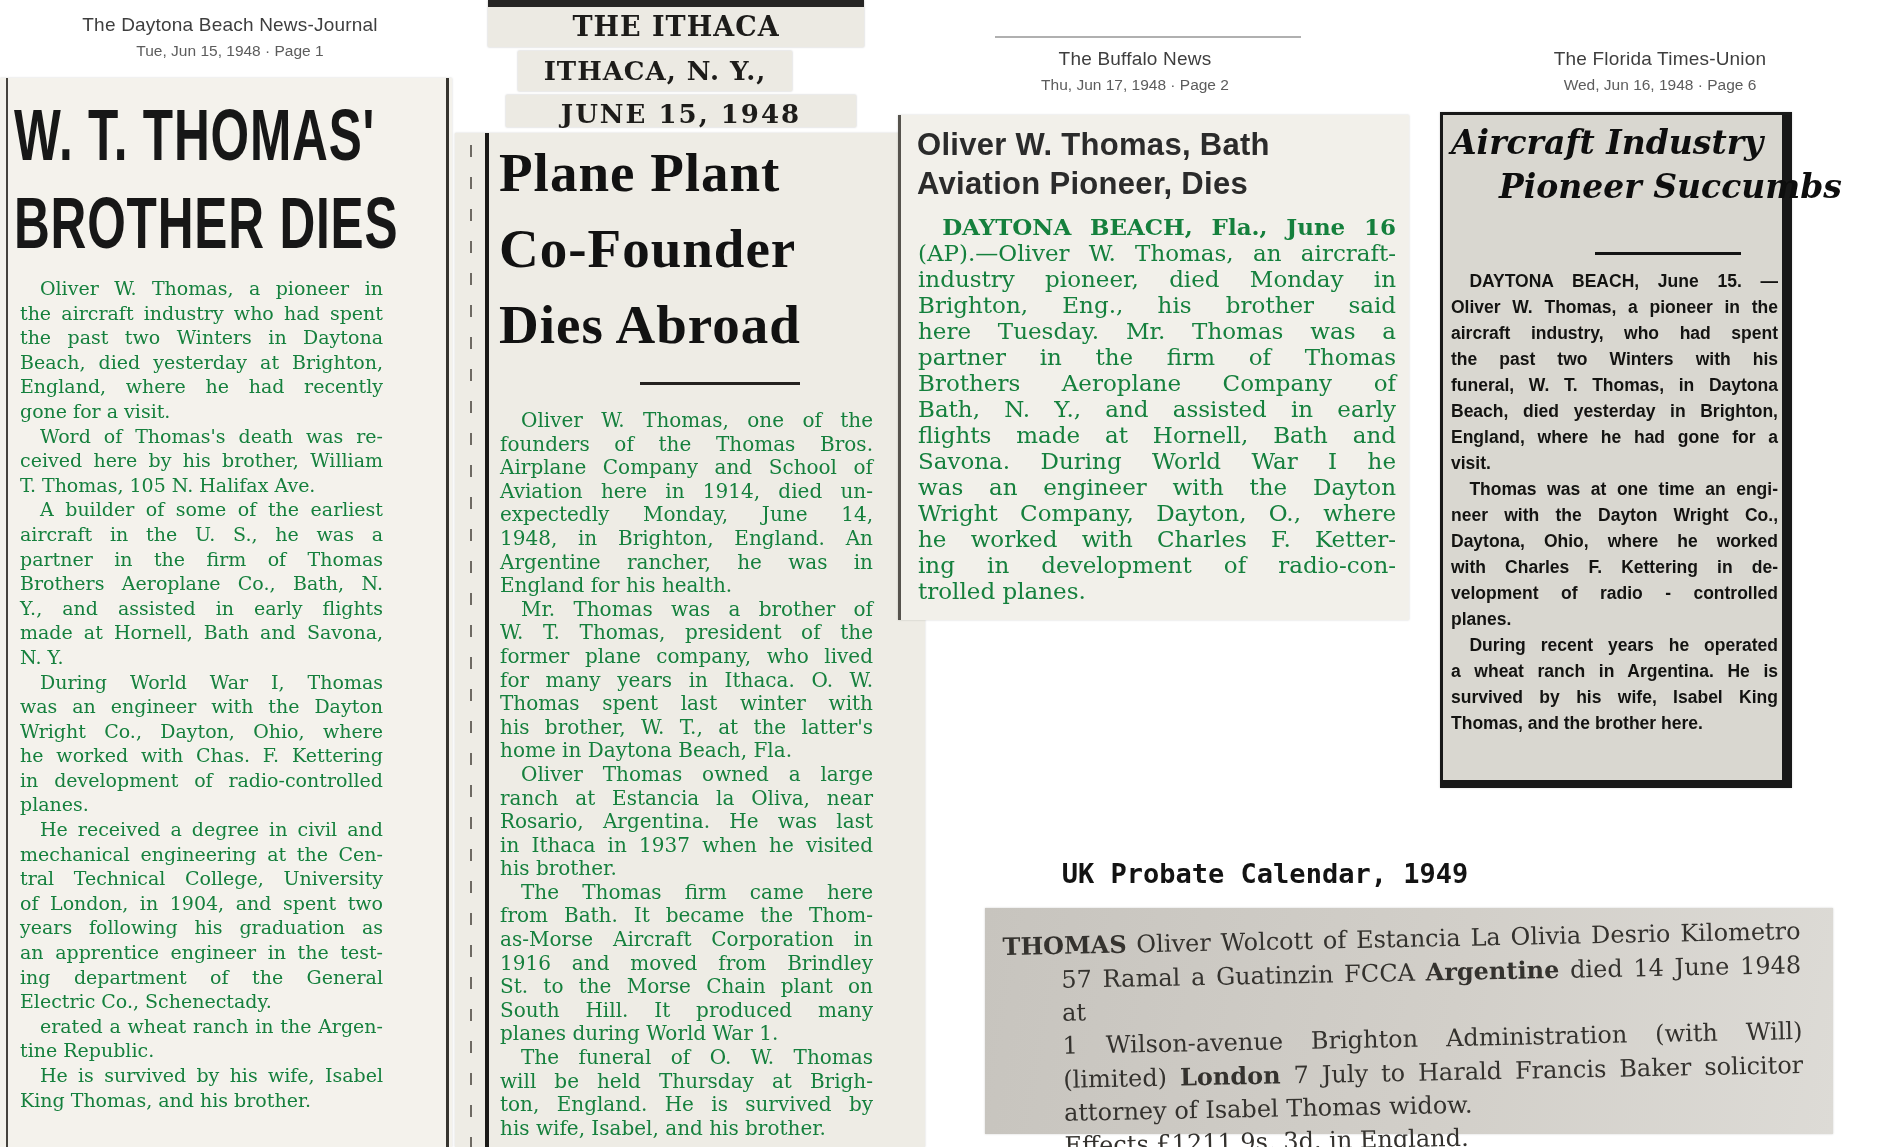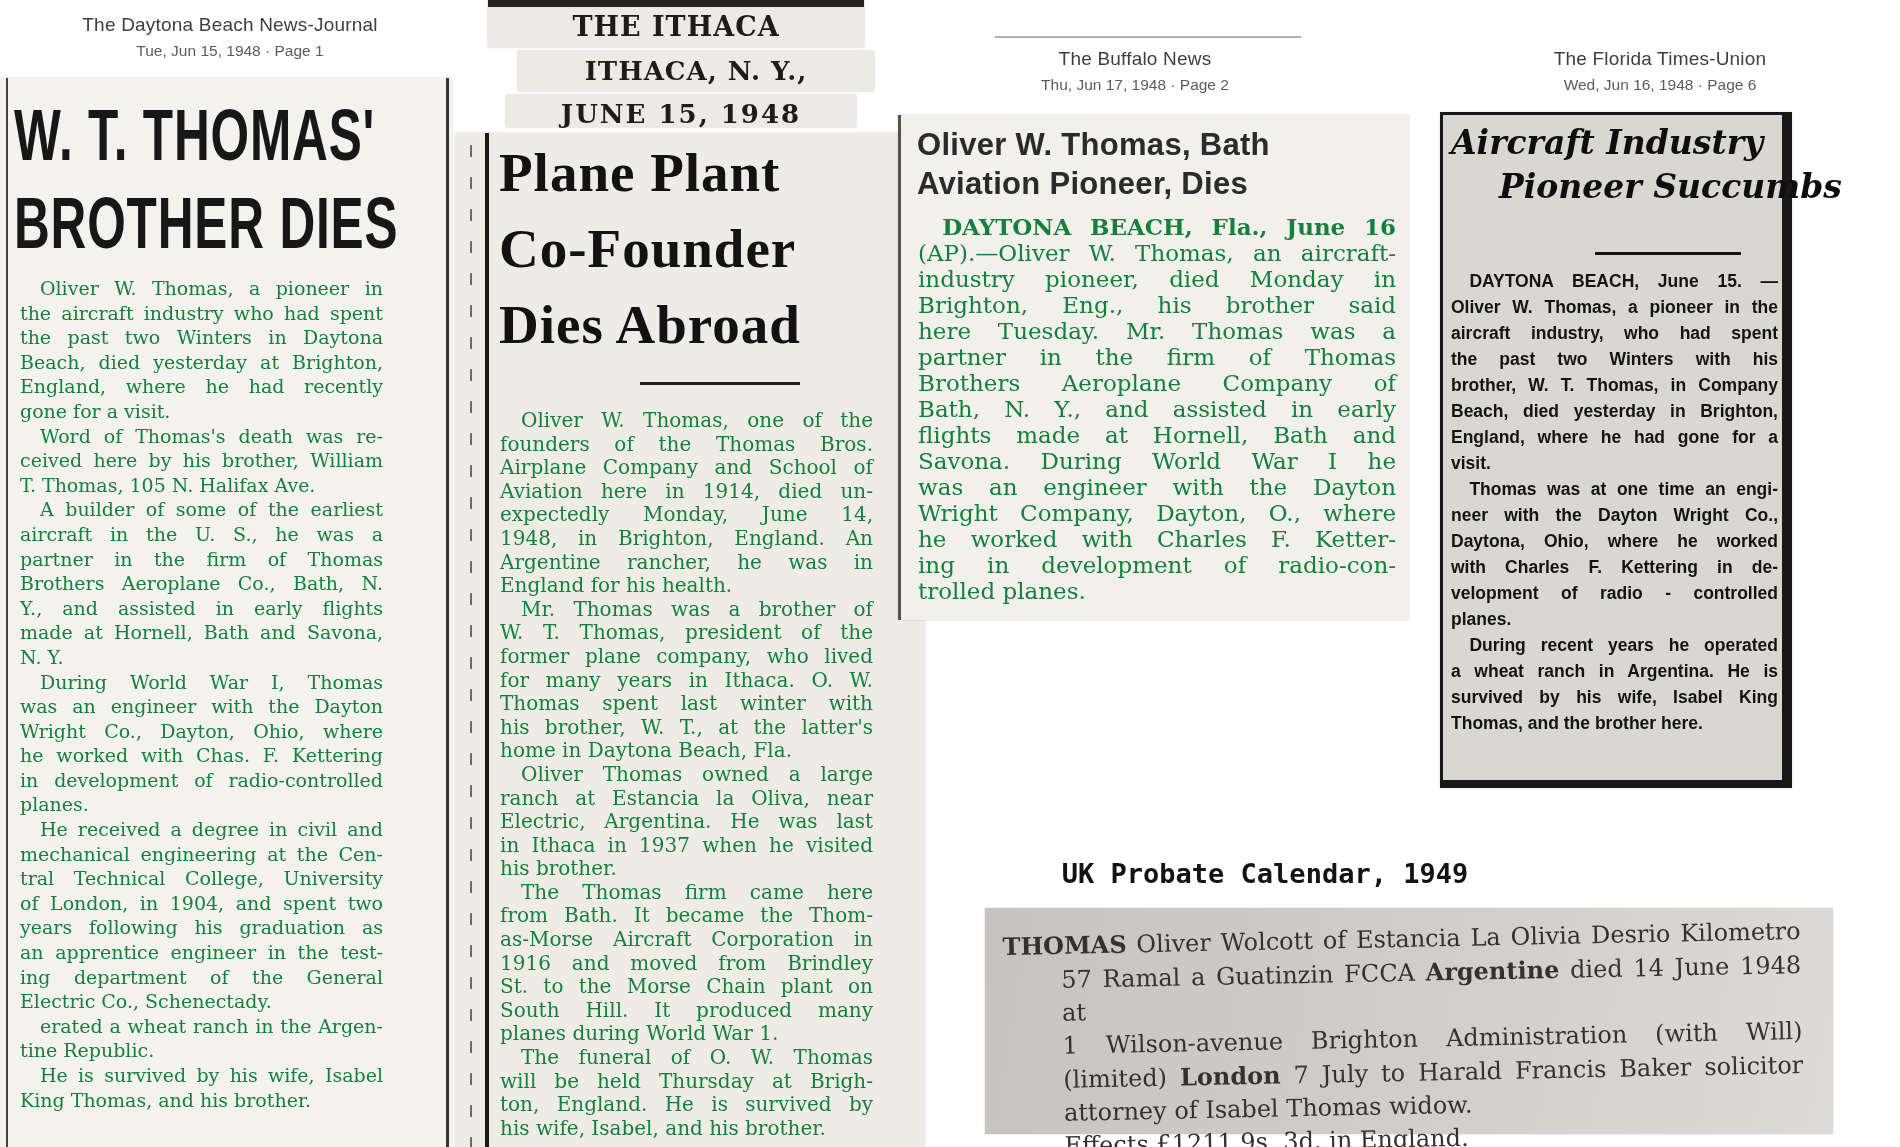--- a/index.html
+++ b/index.html
@@ -29,21 +29,21 @@
   .hl-gothic { position:absolute; left:14px; white-space:nowrap; font-family:"Liberation Sans",sans-serif;
                font-weight:700; font-size:62px; color:#171717; letter-spacing:1px;
                transform:scale(.80,1.16); transform-origin:0 0; }
   #daytona-hl1 { top:16px; }  #daytona-hl2 { top:104px; }
   #daytona-body { position:absolute; left:20px; top:198px; width:363px; font-size:19px; line-height:24.6px; }
 
   
   .masthead-strip { position:absolute; background:#eceae3; text-align:center; font-family:"DejaVu Serif",serif;
                     font-weight:700; color:#1d1c1a; box-shadow:0 0 2px rgba(0,0,0,.25); }
   #strip1 { left:488px; top:0;    width:376px; height:47px; border-top:7px solid #262524; font-size:27px; line-height:40px; letter-spacing:1px; }
-  #strip2 { left:518px; top:51px; width:356px; height:40px; font-size:26px; line-height:40px; letter-spacing:1px; }
+  #strip2 { left:518px; top:51px; width:274px; height:40px; font-size:26px; line-height:40px; letter-spacing:1px; }
   #strip3 { left:506px; top:95px; width:350px; height:32px; font-size:26px; line-height:38px; letter-spacing:2px; }
   #paper-ithaca { left:455px; top:133px; width:470px; height:1014px; background:#eeece5; }
   #paper-ithaca .col-rule  { position:absolute; left:30px; top:0; bottom:0; width:4px; background:#1a1917; }
   #paper-ithaca .dash-rule { position:absolute; left:15px; top:12px; bottom:0; width:2px;
                              background:repeating-linear-gradient(to bottom,#6e6a63 0 12px,transparent 12px 32px); }
   .hl-serif { position:absolute; left:44px; font-family:"Liberation Serif",serif; font-weight:700;
               font-size:55px; color:#121212; white-space:nowrap; letter-spacing:1px; }
   #ithaca-hl1 { top:8px; } #ithaca-hl2 { top:84px; } #ithaca-hl3 { top:160px; }
   #ithaca-divider { position:absolute; left:185px; top:249px; width:160px; height:3px; background:#24221f; }
   #ithaca-body { position:absolute; left:45px; top:276px; width:373px; font-size:20px; line-height:23.6px; }
@@ -169,21 +169,21 @@
           <div class="ln j">W. T. Thomas, president of the</div>
           <div class="ln j">former plane company, who lived</div>
           <div class="ln j">for many years in Ithaca. O. W.</div>
           <div class="ln j">Thomas spent last winter with</div>
           <div class="ln j">his brother, W. T., at the latter's</div>
           <div class="ln">home in Daytona Beach, Fla.</div>
         </div>
         <div class="para">
           <div class="ln j">Oliver Thomas owned a large</div>
           <div class="ln j">ranch at Estancia la Oliva, near</div>
-          <div class="ln j">Electric, Argentina. He was last</div>
+          <div class="ln j">Rosario, Argentina. He was last</div>
           <div class="ln j">in Ithaca in 1937 when he visited</div>
           <div class="ln">his brother.</div>
         </div>
         <div class="para">
           <div class="ln j">The Thomas firm came here</div>
           <div class="ln j">from Bath. It became the Thom-</div>
           <div class="ln j">as-Morse Aircraft Corporation in</div>
           <div class="ln j">1916 and moved from Brindley</div>
           <div class="ln j">St. to the Morse Chain plant on</div>
           <div class="ln j">South Hill. It produced many</div>
@@ -234,21 +234,21 @@
   <article class="paper" id="paper-florida">
     <div class="hl-fancy" id="florida-hl1">Aircraft Industry</div>
     <div class="hl-fancy" id="florida-hl2">Pioneer Succumbs</div>
     <div id="florida-divider"></div>
     <div id="florida-body">
         <div class="para">
           <div class="ln j">DAYTONA BEACH, June 15. —</div>
           <div class="ln j">Oliver W. Thomas, a pioneer in the</div>
           <div class="ln j">aircraft industry, who had spent</div>
           <div class="ln j">the past two Winters with his</div>
-          <div class="ln j">brother, W. T. Thomas, in Company</div>
+          <div class="ln j">funeral, W. T. Thomas, in Daytona</div>
           <div class="ln j">Beach, died yesterday in Brighton,</div>
           <div class="ln j">England, where he had gone for a</div>
           <div class="ln">visit.</div>
         </div>
         <div class="para">
           <div class="ln j">Thomas was at one time an engi-</div>
           <div class="ln j">neer with the Dayton Wright Co.,</div>
           <div class="ln j">Daytona, Ohio, where he worked</div>
           <div class="ln j">with Charles F. Kettering in de-</div>
           <div class="ln j">velopment of radio - controlled</div>

